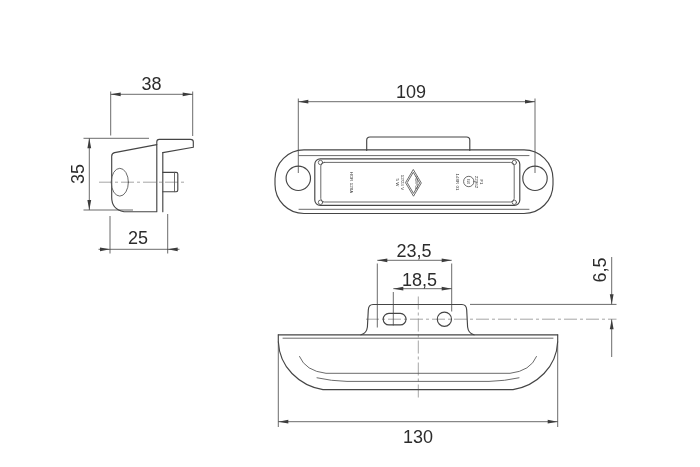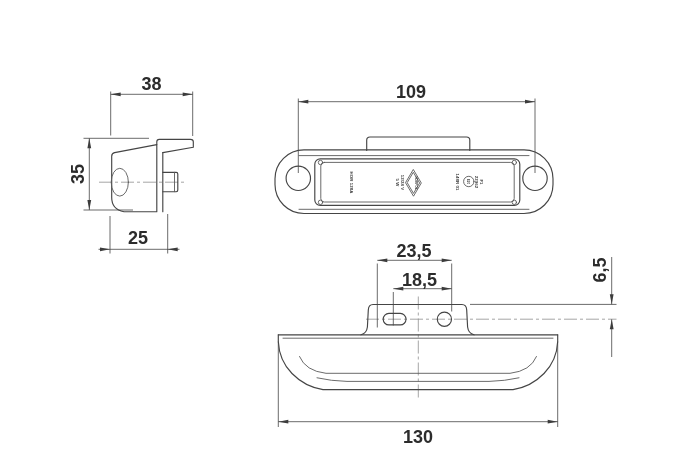--- a/index.html
+++ b/index.html
@@ -1,17 +1,17 @@
 <!DOCTYPE html>
 <html><head>
 <meta charset="utf-8">
 <style>
   html,body{margin:0;padding:0;background:#ffffff;}
   .stage{position:relative;width:700px;height:467px;background:#ffffff;overflow:hidden;
-         font-family:"Liberation Sans", sans-serif;font-weight:bold;}
+         font-family:"Liberation Sans", sans-serif;}
   svg{display:block;}
   .obj  {fill:none;stroke:#454545;stroke-width:1.15;stroke-linejoin:round;stroke-linecap:round;}
   .obj2 {fill:none;stroke:#5a5a5a;stroke-width:0.9;stroke-linejoin:round;stroke-linecap:round;}
   .dim  {fill:none;stroke:#454545;stroke-width:0.8;}
   .ctr  {fill:none;stroke:#8f8f8f;stroke-width:0.8;stroke-dasharray:13 3 3 3;}
   .ah   {fill:#3c3c3c;stroke:none;}
   .dtxt {fill:#2c2c2c;font-size:18px;text-anchor:middle;}
   .ltxt {fill:#3a3a3a;font-size:4.3px;text-anchor:middle;letter-spacing:0.1px;}
   .ltxt2{fill:#3a3a3a;font-size:3.1px;text-anchor:middle;}
 </style>

